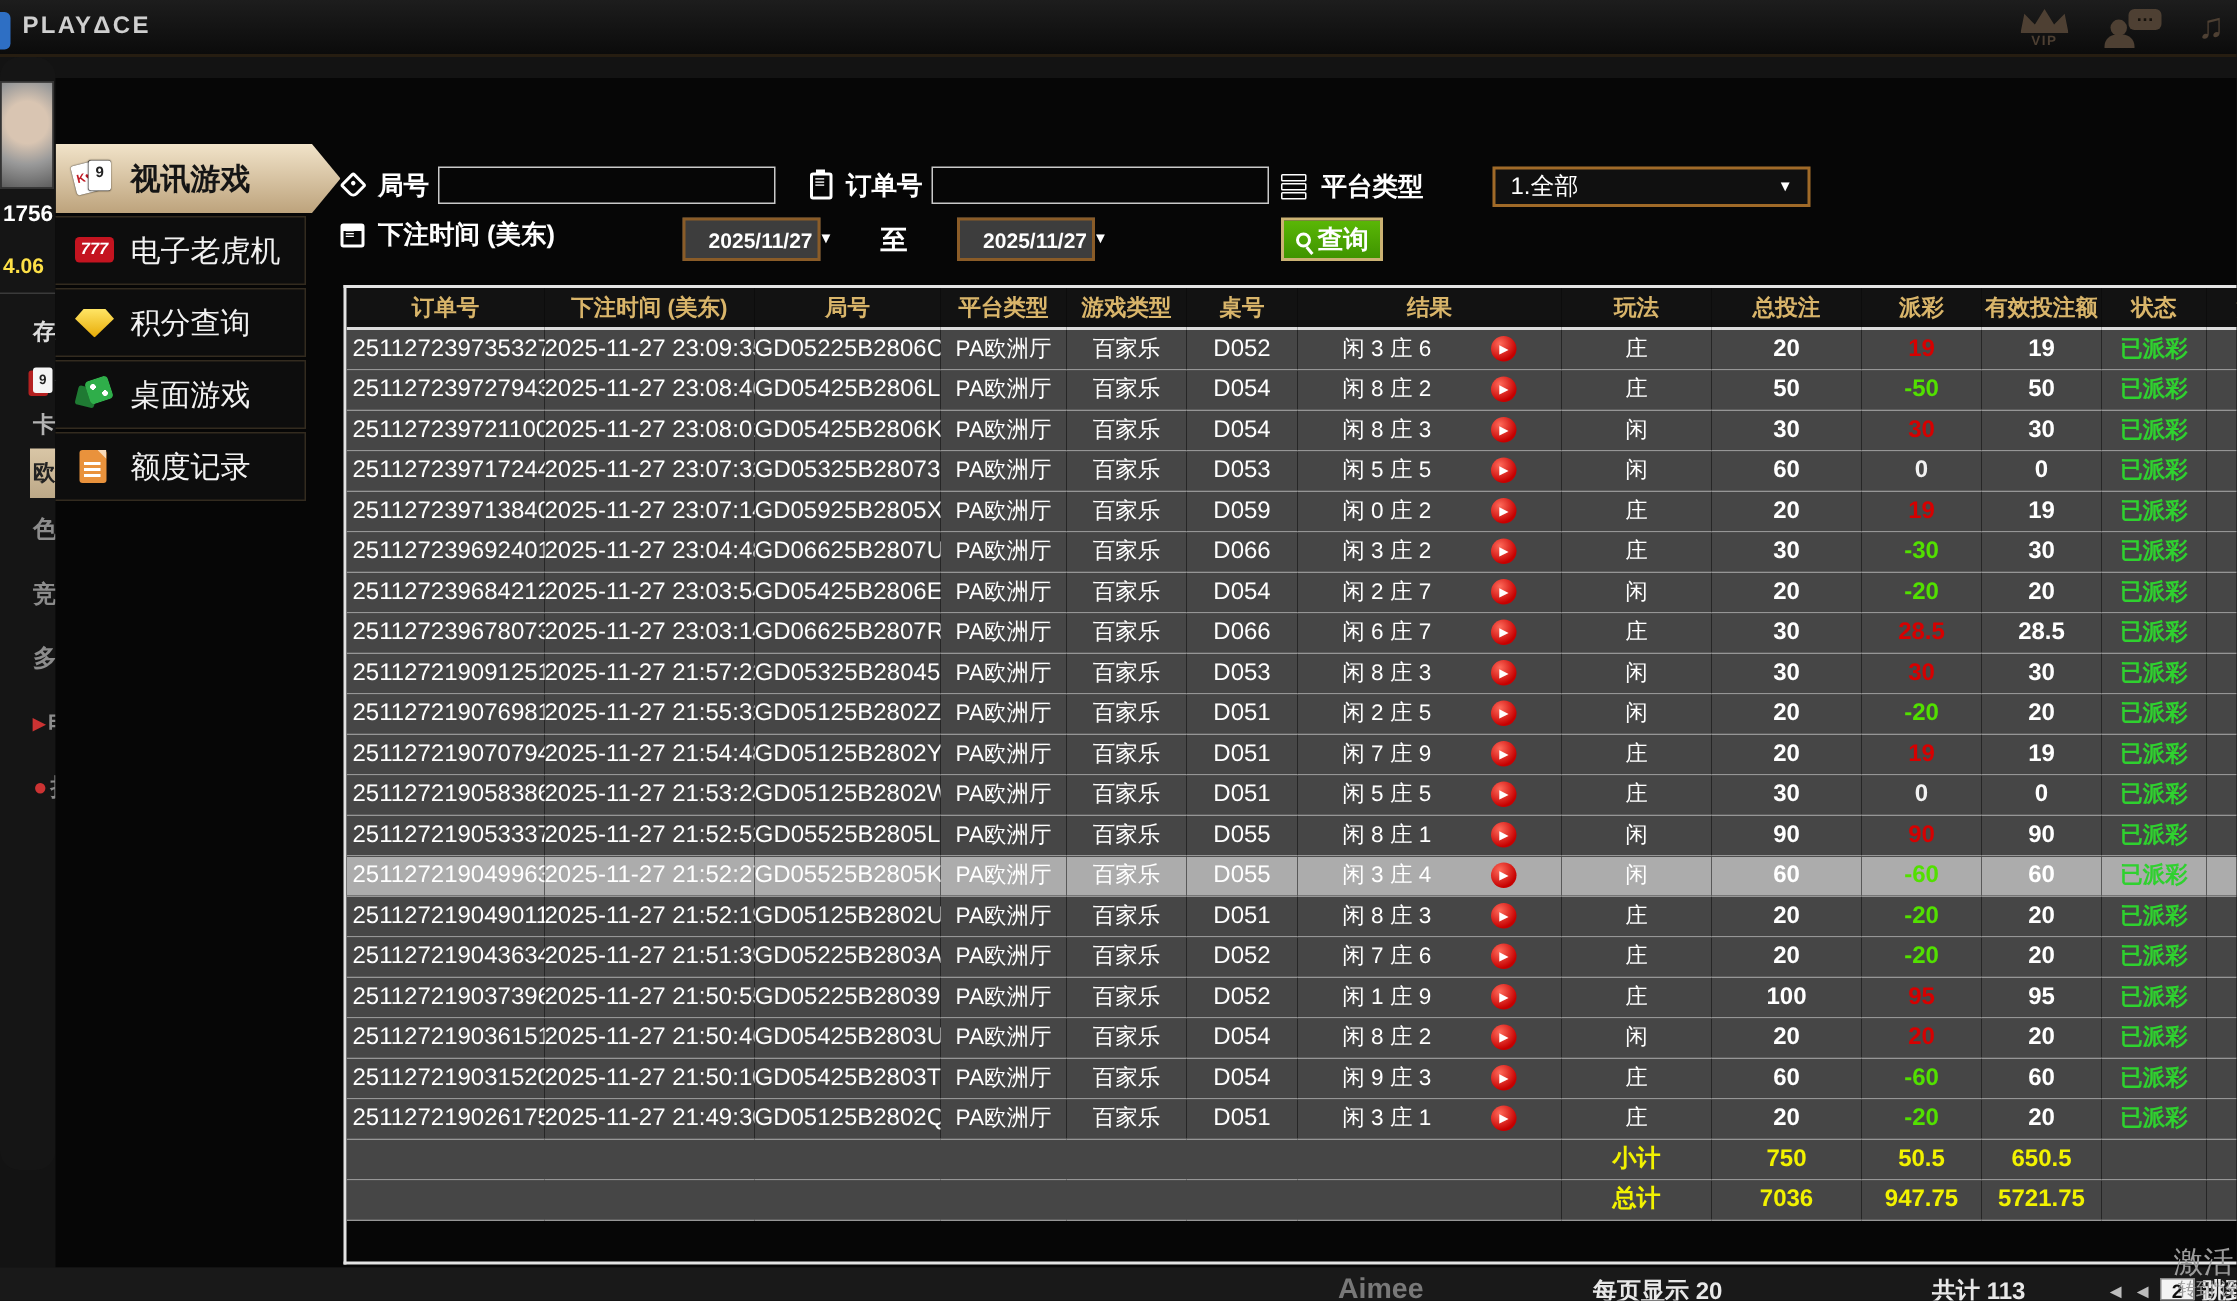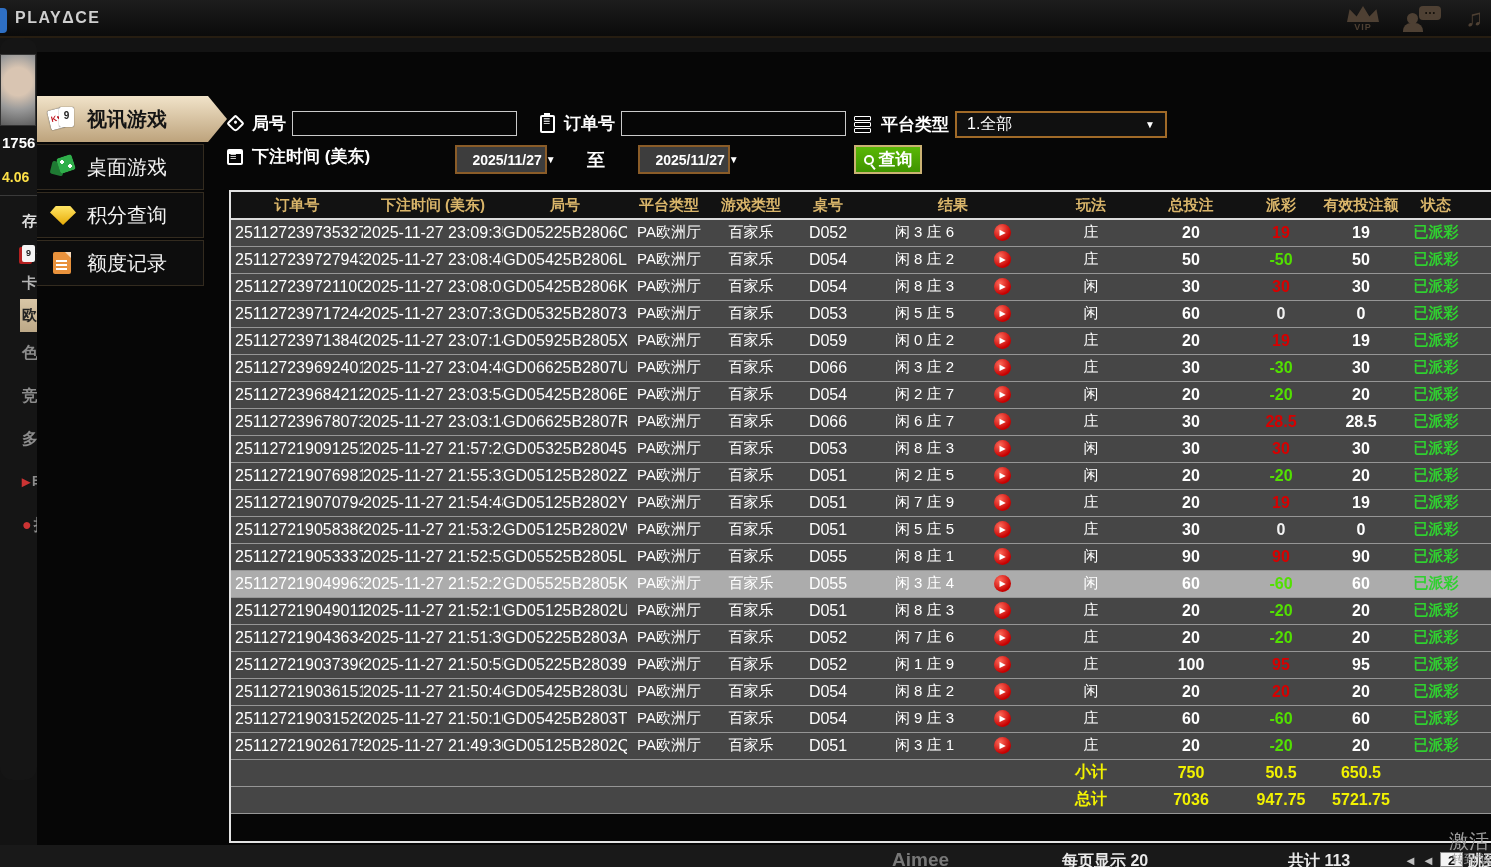--- a/index.html
+++ b/index.html
@@ -88,21 +88,21 @@
     background:#fff; box-shadow:0 4px 0 #fff, 0 8px 0 #fff; }
 
   
   .content { position:absolute; left:190px; top:44px; width:1264px; height:749px; }
   .fgroup { position:absolute; display:flex; align-items:center; gap:6px; }
   .flabel { color:#fff; font-size:17px; font-weight:bold; white-space:nowrap; }
   .finput { background:#060606; border:1px solid #c9c9c9; height:25px; width:225px;
     color:#eee; font-size:14px; padding:0 6px; }
   .fselect { width:212px; height:27px; background:#101010; border:2px solid #a06a28;
     color:#fff; font-size:16px; display:flex; align-items:center; justify-content:space-between;
-    padding:0 10px; cursor:pointer; }
+    padding:0 10px; cursor:pointer;margin-left:40px; }
   .datebox { width:92px; height:29px; background:#3d3d3d; border:2px solid #8a5c28;
     color:#fff; font-size:14px; font-weight:bold; display:flex; align-items:center;
     justify-content:center; gap:4px; cursor:pointer;padding-left:26px; }
   .caret { font-size:10px; }
   .zhi { color:#fff; font-size:18px; font-weight:bold; }
   .search-btn { width:68px; height:29px; background:linear-gradient(#5ab706,#3f9400);
     border:2px solid #cbb273; color:#fff; font-size:17px; font-weight:bold;
     display:flex; align-items:center; justify-content:center; gap:3px; cursor:pointer; }
 
   
@@ -204,31 +204,37 @@
 
   <div class="menu">
     <div class="menu-item selected">
       <span class="mi-icon cards-icon">
           <span class="c1">K♥</span>
           <span class="c2">9</span>
         </span>
       <span>视讯游戏</span>
     </div>
     <div class="menu-item">
+      <span class="mi-icon slots-icon">
+          <i>777</i>
+        </span>
+      <span>电子老虎机</span>
+    </div>
+    <div class="menu-item">
+      <span class="mi-icon diamond-icon">
+          <i></i>
+        </span>
+      <span>积分查询</span>
+    </div>
+    <div class="menu-item">
       <span class="mi-icon tgames-icon">
           <span class="d1"></span>
           <span class="d2"></span>
         </span>
       <span>桌面游戏</span>
-    </div>
-    <div class="menu-item">
-      <span class="mi-icon diamond-icon">
-          <i></i>
-        </span>
-      <span>积分查询</span>
     </div>
     <div class="menu-item">
       <span class="mi-icon doc-icon">
           <i></i>
         </span>
       <span>额度记录</span>
     </div>
   </div>
 
   <div class="content">

